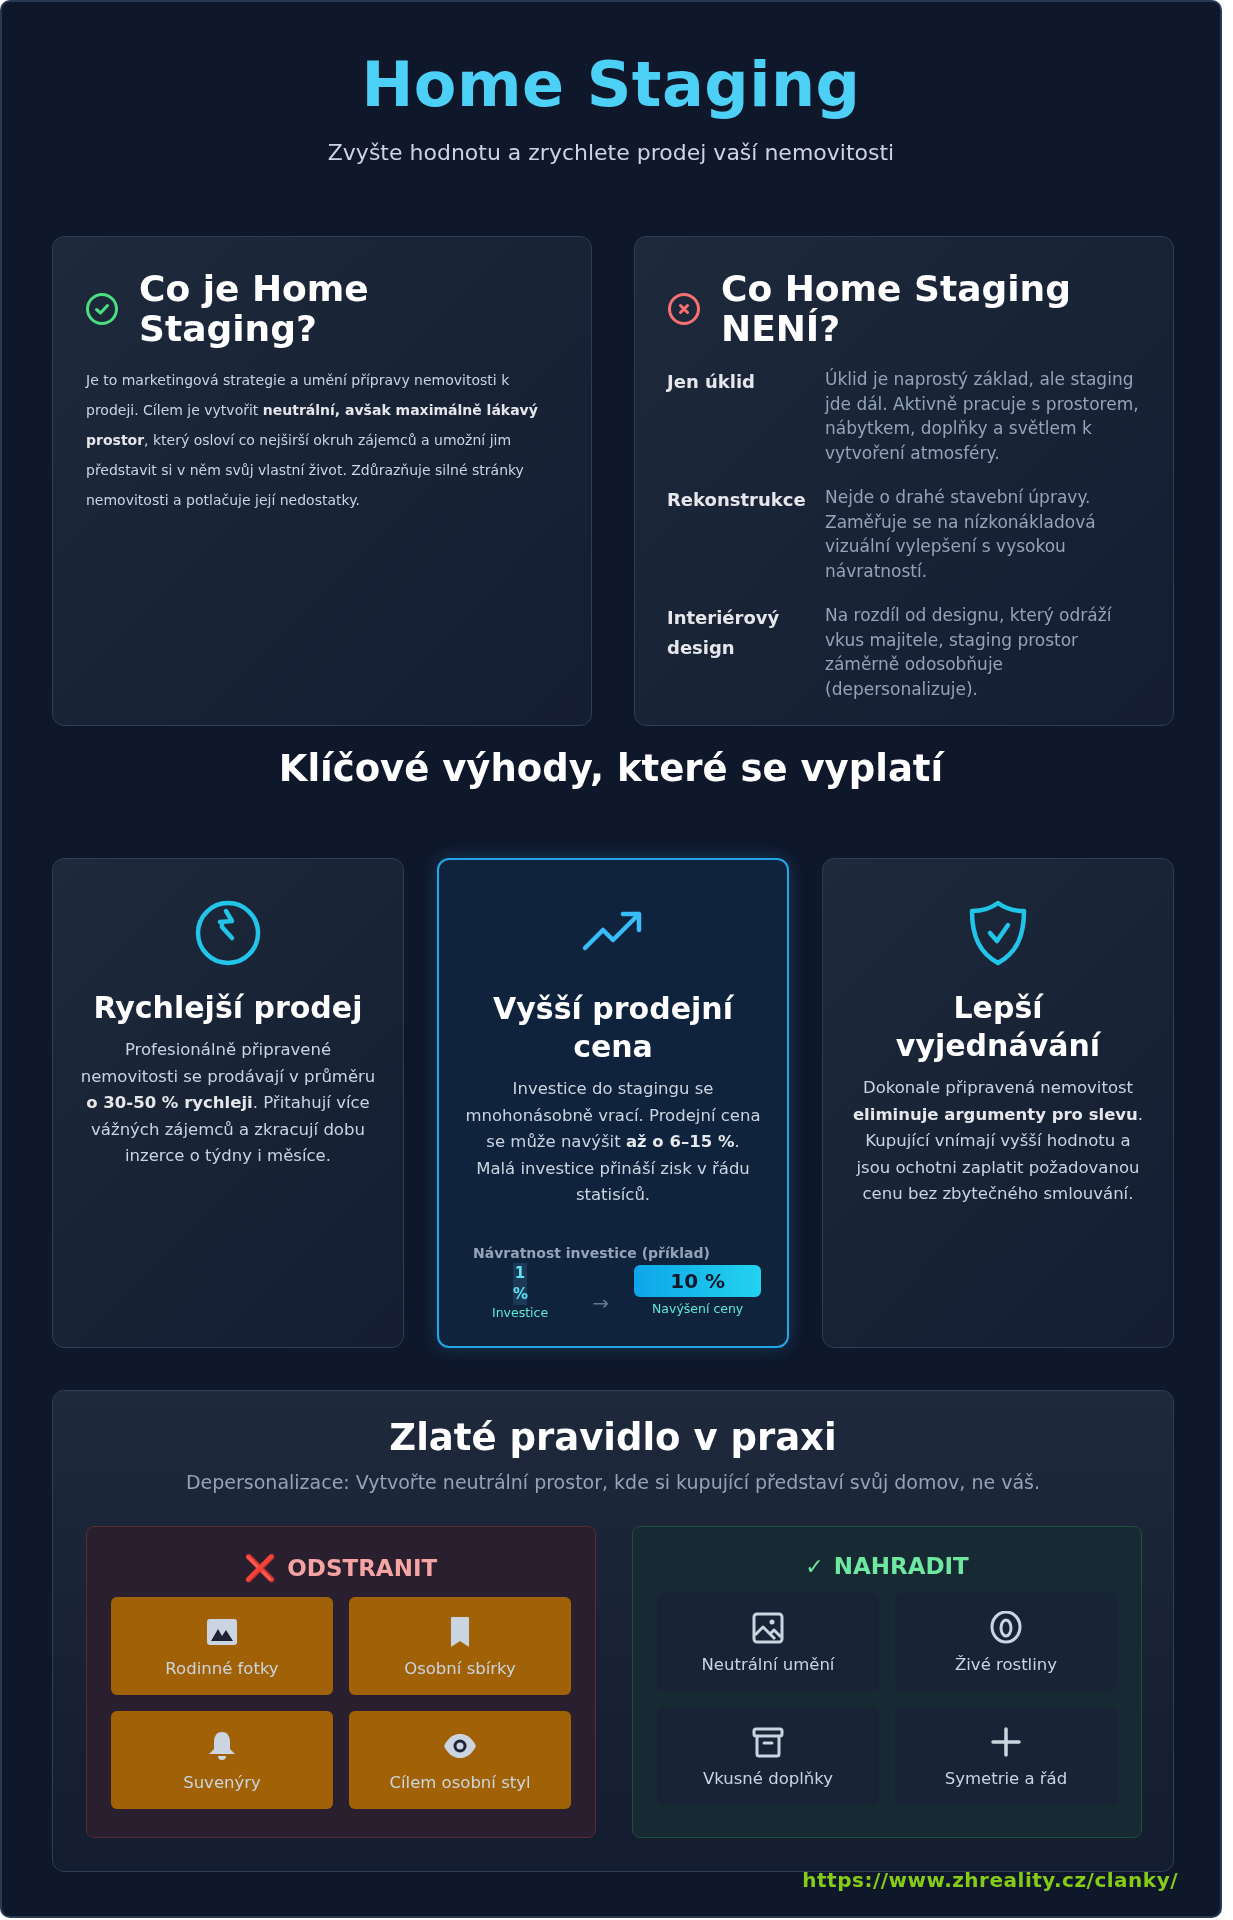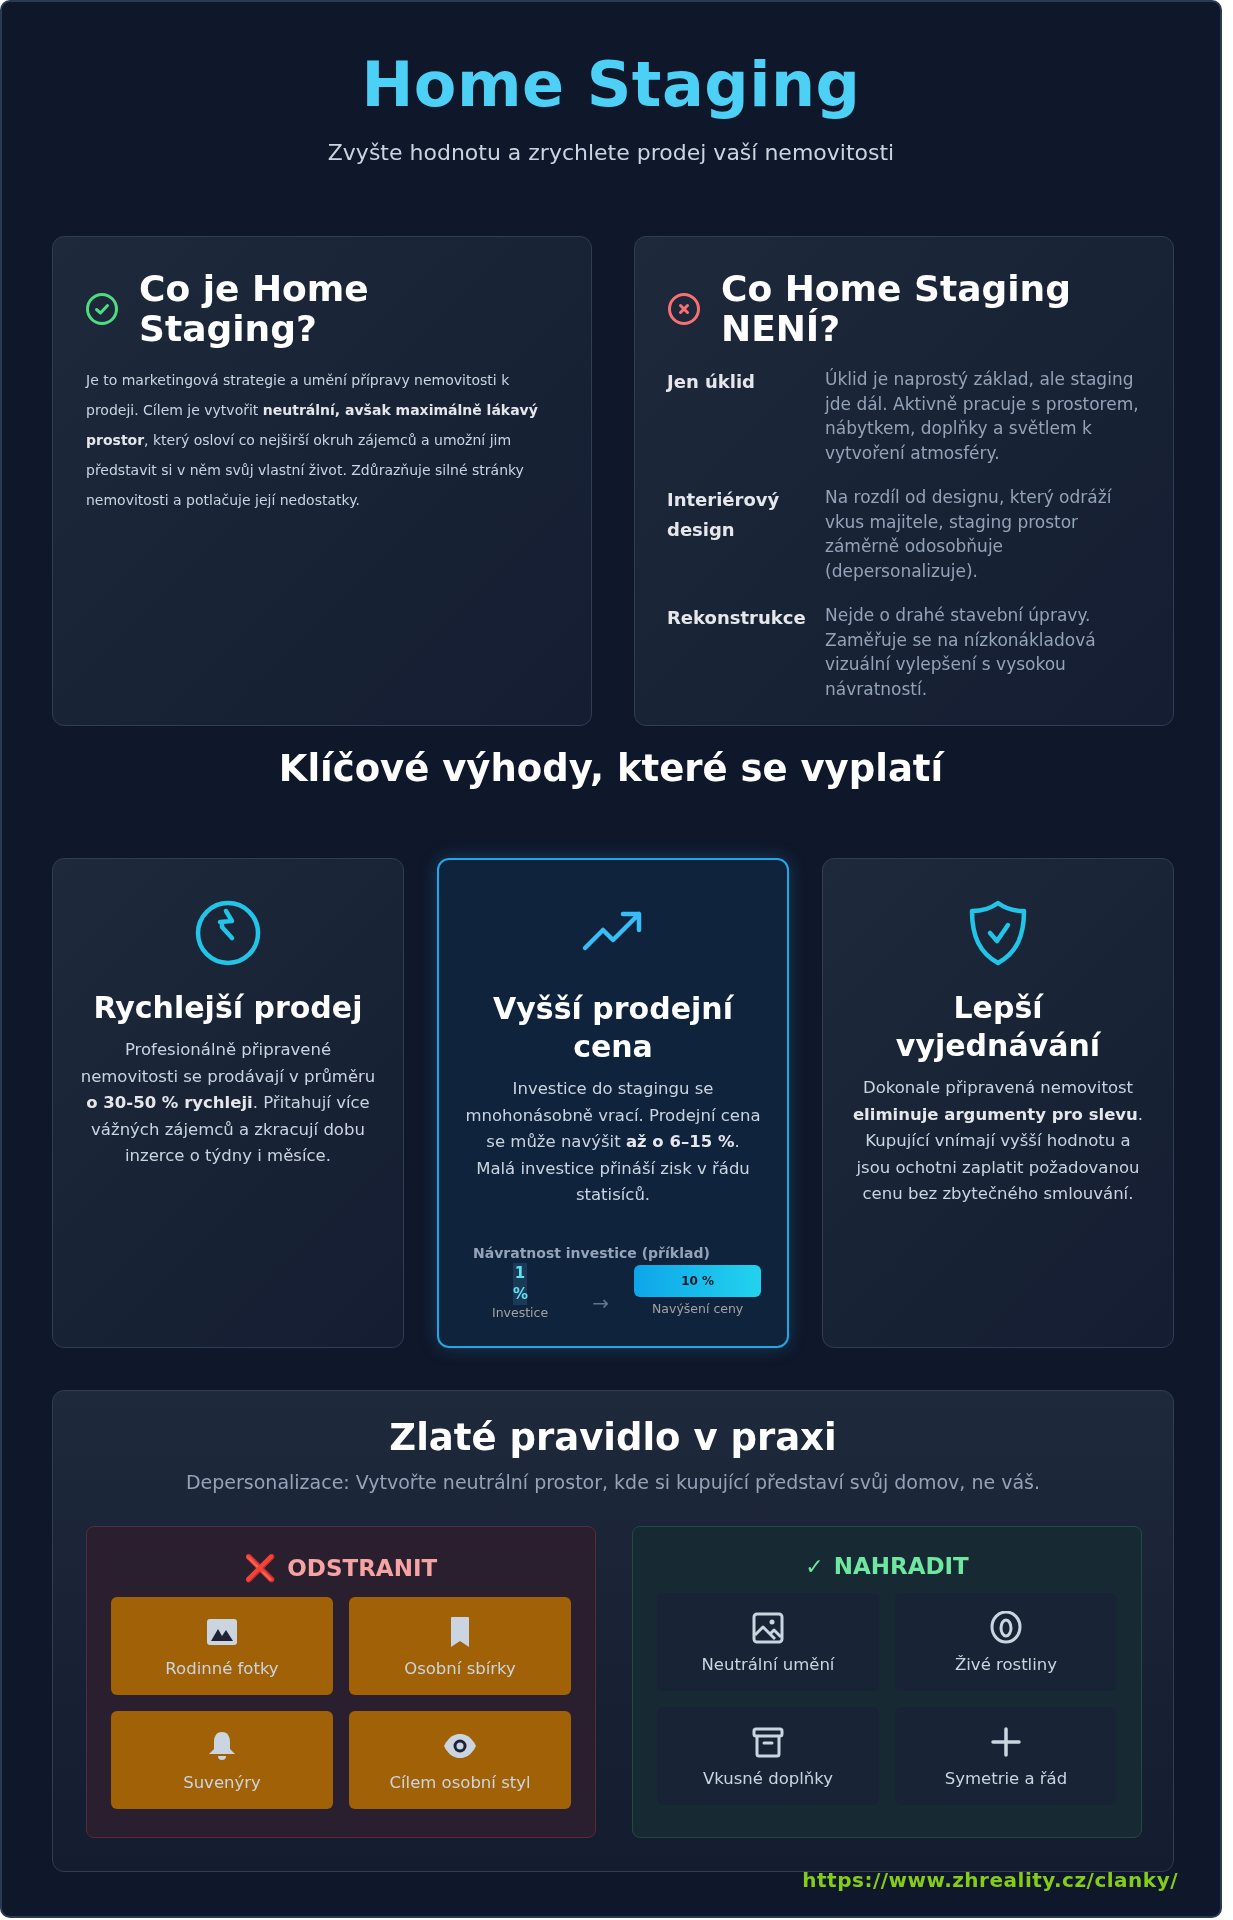--- a/index.html
+++ b/index.html
@@ -41,24 +41,24 @@
     .benefit .bic { width: 72px; height: 72px; margin: 0 auto 20px; display: block; }
     .benefit-title { font-size: 30px; font-weight: bold; color: #ffffff; line-height: 38px; margin-bottom: 10px; }
     .benefit-body { font-size: 16.5px; line-height: 26.5px; color: #cbd5e1; }
     .benefit-body b { color: #e5e7eb; }
 
     .roi { margin-top: 36px; text-align: left; padding-left: 8px; }
     .roi-label { font-size: 14px; font-weight: bold; color: #94a3b8; margin-bottom: 2px; }
     .roi-bars { display: flex; align-items: flex-start; }
     .roi-inv { width: 98px; text-align: center; }
     .roi-inv-val { display: inline-block; width: 14px; background: #1c3a55; font-size: 15px; font-weight: bold; color: #5ee0f5; line-height: 21px; word-break: break-all; }
-    .roi-cap { font-size: 12.5px; color: #a3a3a3; margin-top: 0px; }
+    .roi-cap { font-size: 12.5px; color: #5eead4; margin-top: 0px; }
     .roi-arrow { width: 70px; text-align: center; font-size: 20px; color: #64748b; padding-top: 28px; }
     .roi-up { width: 132px; text-align: center; }
-    .roi-up-bar { height: 32px; border-radius: 6px; background: linear-gradient(90deg, #0ea5e9, #22d3ee); color: #0f172a; font-weight: bold; font-size: 12px; line-height: 32px; margin-top: 2px; margin-bottom: 4px; }
+    .roi-up-bar { height: 32px; border-radius: 6px; background: linear-gradient(90deg, #0ea5e9, #22d3ee); color: #0f172a; font-weight: bold; font-size: 20px; line-height: 32px; margin-top: 2px; margin-bottom: 4px; }
 
     .golden { position: absolute; top: 1388px; left: 50px; width: 1122px; height: 482px; border-radius: 12px; background: linear-gradient(180deg, #1e293b 0%, #141c2f 100%); border: 1px solid #2f3d55; text-align: center; }
     .golden-title { font-size: 37px; font-weight: bold; color: #ffffff; margin-top: 24px; line-height: 46px; }
     .golden-sub { font-size: 19px; color: #94a3b8; margin-top: 10px; }
     .golden-cols { position: absolute; top: 135px; left: 33px; width: 1056px; display: flex; justify-content: space-between; }
     .gcol { width: 510px; height: 312px; border-radius: 8px; padding: 26px 24px; }
     .gcol.remove { background: #2a1f2e; border: 1px solid #5a2a35; }
     .gcol.replace { background: #172a33; border: 1px solid #1f4d3d; }
     .gcol-title { font-size: 23px; font-weight: bold; display: flex; justify-content: center; align-items: center; gap: 10px; margin-bottom: 14px; }
     .remove .gcol-title { color: #f5a3a3; }
@@ -103,26 +103,26 @@
           <path d="M13.5 13.5 L20.5 20.5 M20.5 13.5 L13.5 20.5" fill="none" stroke="#f87171" stroke-width="3" stroke-linecap="round"></path>
         </svg>
         <div class="card-title">Co Home Staging NENÍ?</div>
       </div>
       <div class="not-list">
         <div class="not-row">
           <div class="not-term">Jen úklid</div>
           <div class="not-desc">Úklid je naprostý základ, ale staging jde dál. Aktivně pracuje s prostorem, nábytkem, doplňky a světlem k vytvoření atmosféry.</div>
         </div>
         <div class="not-row">
+          <div class="not-term">Rekonstrukce</div>
+          <div class="not-desc">Nejde o drahé stavební úpravy. Zaměřuje se na nízkonákladová vizuální vylepšení s vysokou návratností.</div>
+        </div>
+        <div class="not-row">
           <div class="not-term">Interiérový design</div>
           <div class="not-desc">Na rozdíl od designu, který odráží vkus majitele, staging prostor záměrně odosobňuje (depersonalizuje).</div>
-        </div>
-        <div class="not-row">
-          <div class="not-term">Rekonstrukce</div>
-          <div class="not-desc">Nejde o drahé stavební úpravy. Zaměřuje se na nízkonákladová vizuální vylepšení s vysokou návratností.</div>
         </div>
       </div>
     </div>
   </div>
 
   <div class="section-title">Klíčové výhody, které se vyplatí</div>
 
   <div class="benefit-row">
     <div class="card benefit">
       <svg class="bic" viewBox="0 0 72 72">

